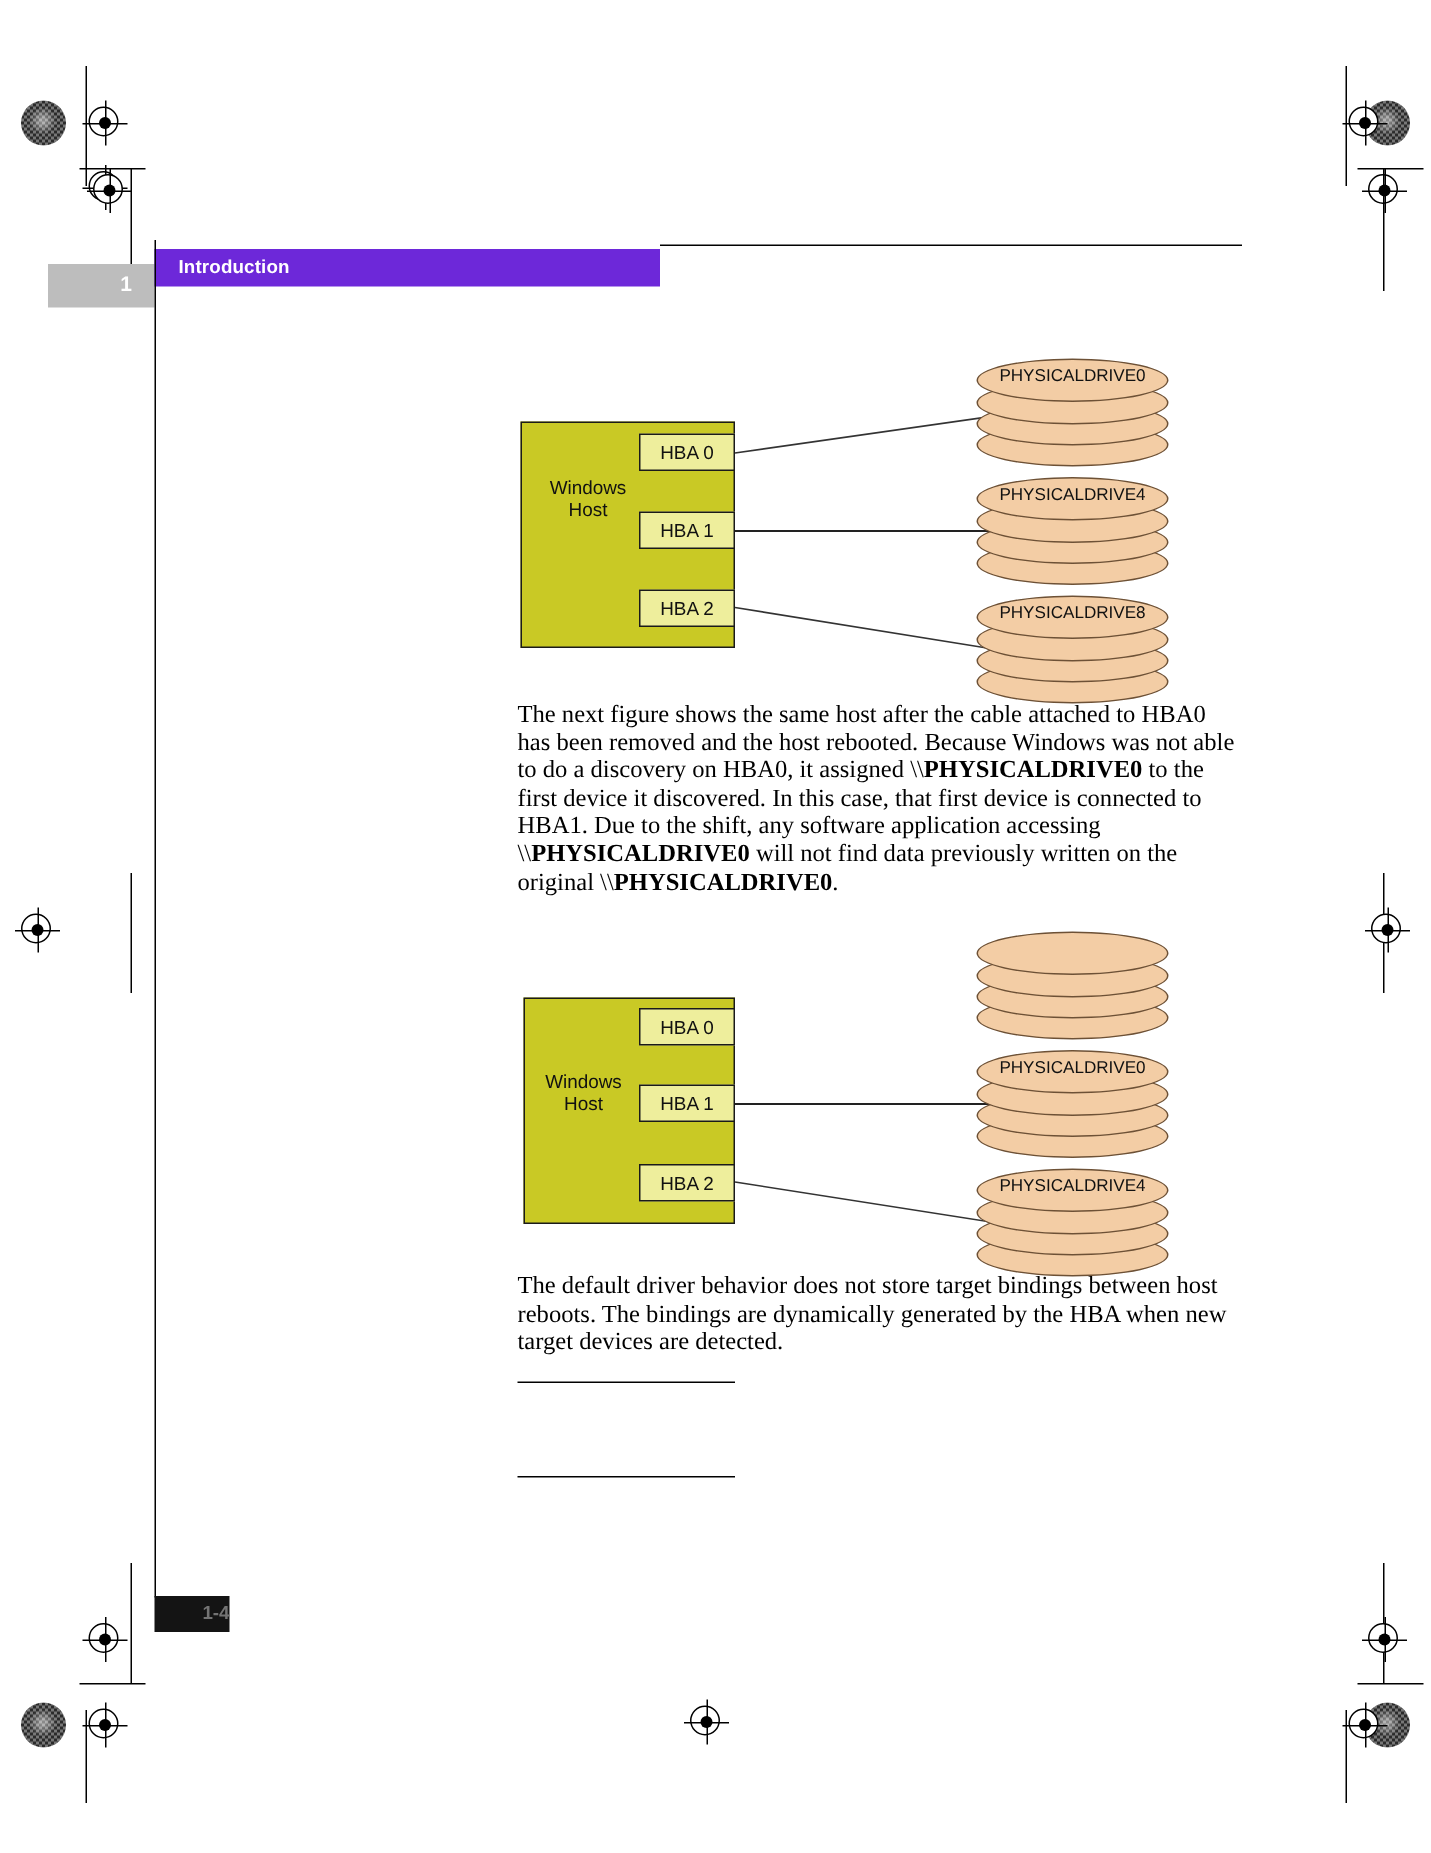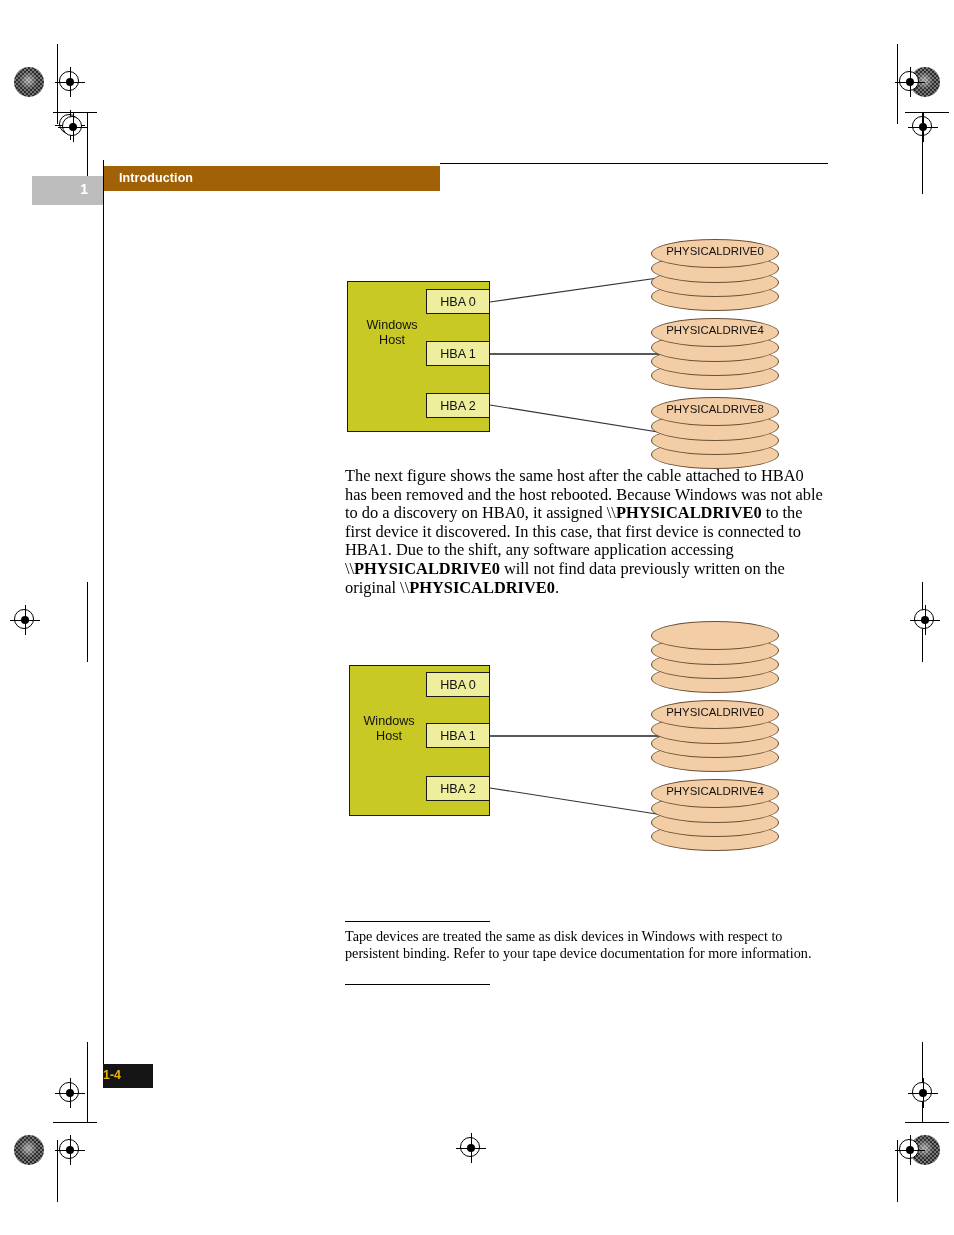--- a/index.html
+++ b/index.html
@@ -88,21 +88,21 @@
     width: 1.4px;
     height: 905px;
     background: #000;
   }
   .header-bar {
     position: absolute;
     left: 103px;
     top: 166px;
     width: 337px;
     height: 25px;
-    background: #a16207;
+    background: #6d28d9;
   }
   .header-bar-label {
     position: absolute;
     left: 16px;
     top: 5px;
     color: #ffffff;
     font-family: "Liberation Sans", sans-serif;
     font-size: 12.5px;
     font-weight: bold;
     letter-spacing: .1px;
@@ -169,22 +169,22 @@
     left: 103px;
     top: 1064px;
     width: 50px;
     height: 24px;
     background: #141414;
   }
   .footer-tab-num {
     position: absolute;
     left: 0; right: 0;
     top: 4px;
-    text-align: left;
-    color: #eab308;
+    text-align: right;
+    color: #737373;
     font-family: "Liberation Sans", sans-serif;
     font-size: 12.5px;
     font-weight: bold;
   }
   .footer-title {
     position: absolute;
     left: 174px;
     top: 1068px;
     font-family: "Liberation Sans", sans-serif;
     font-style: italic;
@@ -452,22 +452,22 @@
 
     <div class="drive-stack" style="left:651px; top:779px;">
       <div class="disc d0"></div>
       <div class="disc d1"></div>
       <div class="disc d2"></div>
       <div class="disc d3"></div>
       <div class="drive-label">PHYSICALDRIVE4</div>
     </div>
   </div>
 
+  <div class="para" style="top:848px;">The default driver behavior does not store target bindings between host reboots. The bindings are dynamically generated by the HBA when new target devices are detected.</div>
 
   <div class="fn-rule" style="top:921px;"></div>
-  <div class="footnote" style="top:928px;">Tape devices are treated the same as disk devices in Windows with respect to persistent binding. Refer to your tape device documentation for more information.</div>
   <div class="fn-rule" style="top:984px;"></div>
 
   <div class="footer-tab">
     <span class="footer-tab-num">1-4</span>
   </div>
 
 </div>
 
 </body></html>

